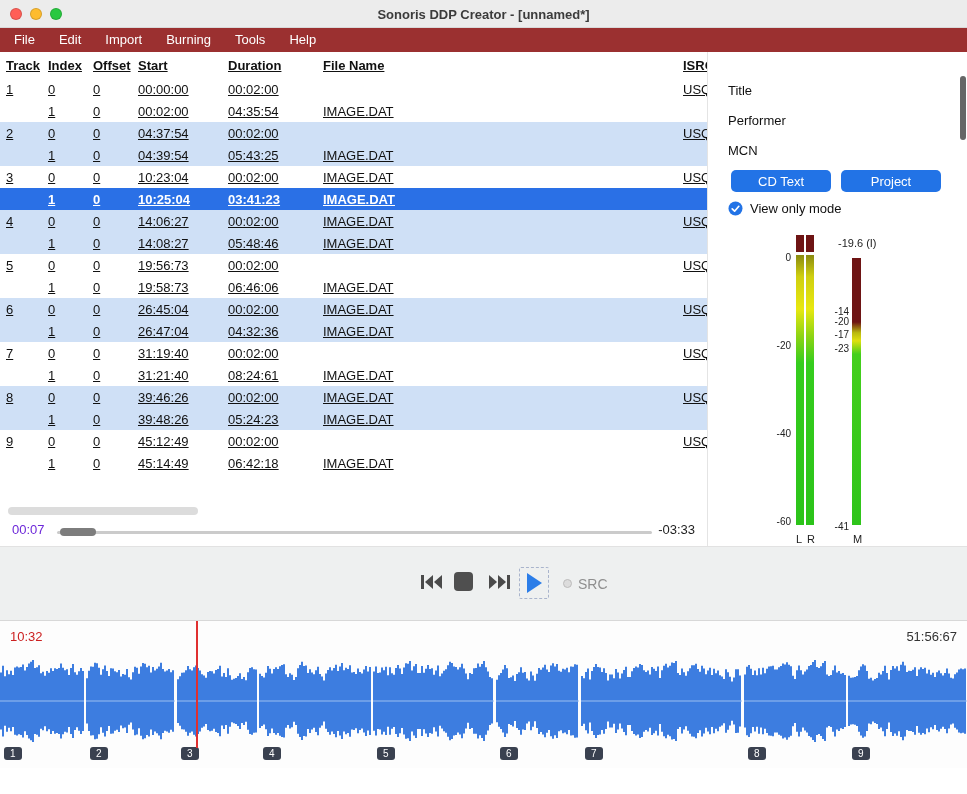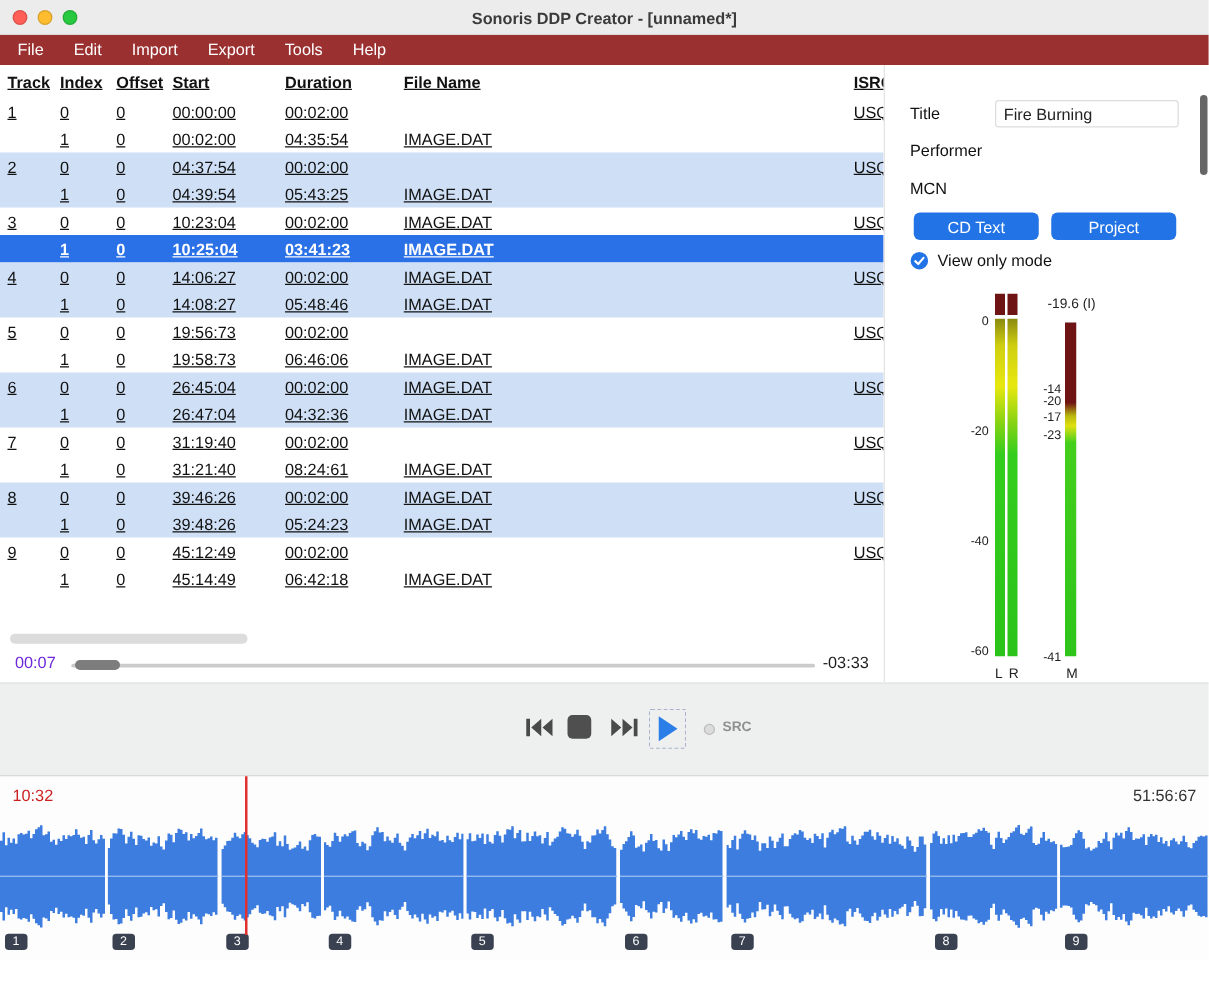--- a/index.html
+++ b/index.html
@@ -88,21 +88,21 @@
     background: #666; border-radius: 3px; }
 
   
   .transport { position: absolute; top: 546px; left: 0; right: 0; height: 74px;
     background: #eef0f0; border-top: 1px solid #e2e2e2; }
   .tr-btn { position: absolute; background: transparent; border: none; cursor: pointer; padding: 0; }
   .play-focus { position: absolute; left: 519px; top: 20px; width: 30px; height: 32px;
     border: 1px dashed #a9b4cc; border-radius: 2px; display: flex; align-items: center; justify-content: center; }
   .src-led { position: absolute; left: 563px; top: 32px; width: 9px; height: 9px; border-radius: 50%;
     background: #dcdcdc; border: 1px solid #bcbcbc; }
-  .src-label { position: absolute; left: 578px; top: 29px; color: #8f8f8f; font-size: 11px; font-weight: bold; }
+  .src-label { position: absolute; left: 578px; top: 29px; color: #8f8f8f; font-size: 14px; }
 
   
   .wave-section { position: absolute; top: 620px; left: 0; right: 0; height: 148px;
     background: #fdfdfd; border-top: 1px solid #d8d8d8; }
   .wave-pos { position: absolute; left: 10px; top: 8px; color: var(--pos-time, #cc2020); }
   .wave-total { position: absolute; right: 10px; top: 8px; color: #333; }
   .wave-strip { position: absolute; left: 0; right: 0; top: 34px; height: 92px; }
   .wave-block { position: absolute; top: 0; height: 92px; overflow: hidden; }
   .track-badge { position: absolute; top: 126px; height: 13px; line-height: 13px;
     background: #3a4150; color: #fff; font-size: 10px; padding: 0 6px; border-radius: 3px; }
@@ -123,21 +123,21 @@
     <div class="traffic t-close"></div>
     <div class="traffic t-min"></div>
     <div class="traffic t-zoom"></div>
     <div class="win-title">Sonoris DDP Creator - [unnamed*]</div>
   </div>
 
   <div class="menubar">
       <div class="menu-item">File</div>
       <div class="menu-item">Edit</div>
       <div class="menu-item">Import</div>
-      <div class="menu-item">Export</div>
+      <div class="menu-item">Burning</div>
       <div class="menu-item">Tools</div>
       <div class="menu-item">Help</div>
     </div>
 
   <div class="main">
 
     <div class="left-area">
       <div class="table-header">
           <div class="hcell">Track</div>
           <div class="hcell">Index</div>
@@ -314,21 +314,20 @@
 
       <div class="h-scrollbar"></div>
       <div class="elapsed-label">00:07</div>
       <div class="slider-track"></div>
       <div class="slider-thumb"></div>
       <div class="remaining-label">-03:33</div>
     </div>
 
     <div class="right-panel">
       <div class="fld-label" style="top:28px">Title</div>
-      <input class="fld" style="top: 28px;" value="Fire Burning">
 
       <div class="fld-label" style="top:58px">Performer</div>
 
       <div class="fld-label" style="top:88px">MCN</div>
 
       <button class="btn" style="left:23px">CD Text</button>
       <button class="btn" style="left:133px">Project</button>
 
       <div class="viewonly">
         <span style="display:inline-flex">

